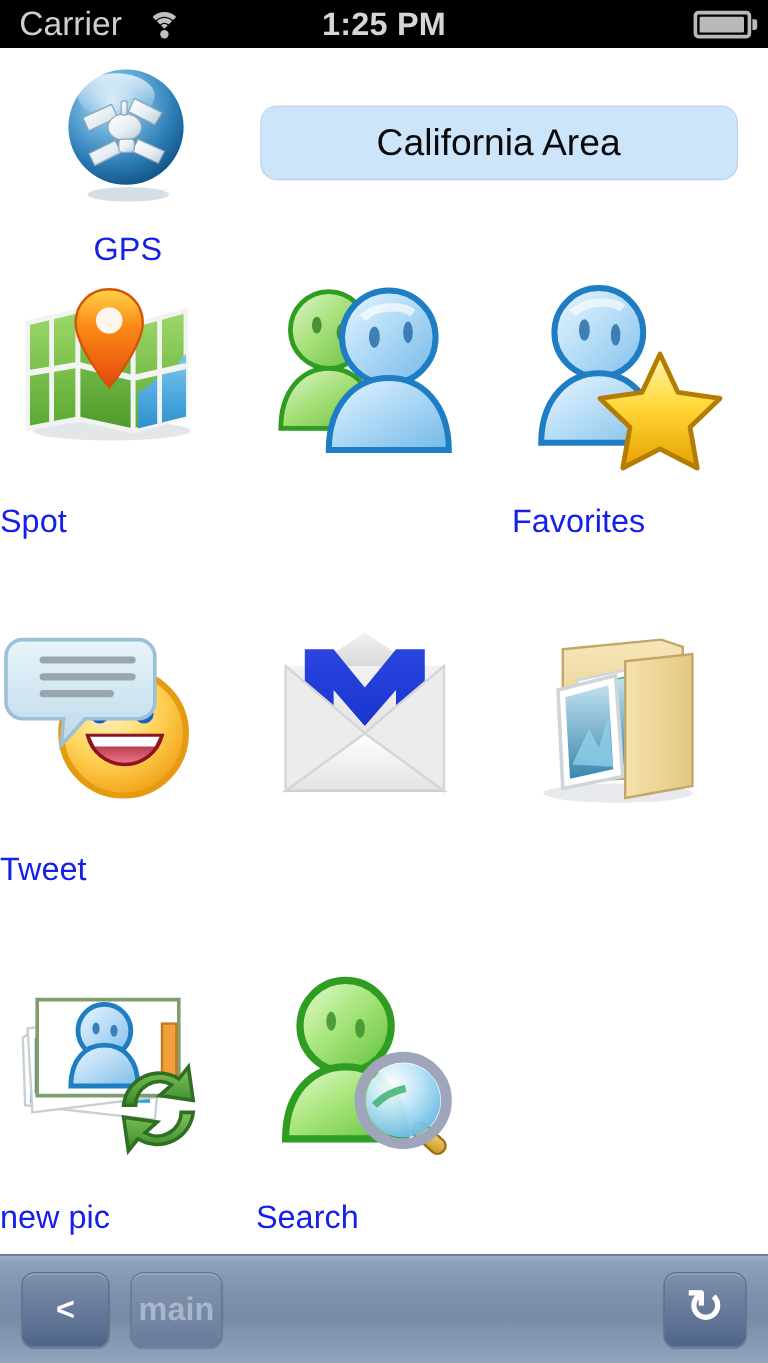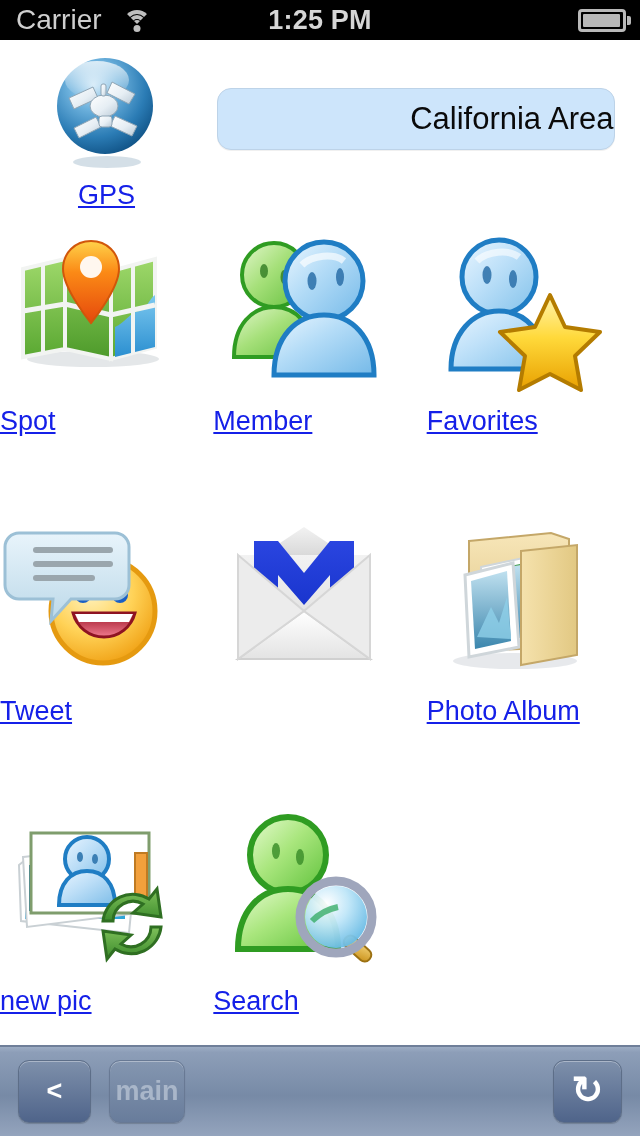--- a/index.html
+++ b/index.html
@@ -70,42 +70,42 @@
   }
   .banner-wrap{
     flex:1; display:flex; justify-content:center; align-items:flex-start;
     padding-top:48px; padding-right:22px;
   }
   .banner{
     width:398px; height:62px;
     background:#cde5fb;
     border:1px solid #bdd3e8;
     border-radius:14px;
-    display:flex; align-items:center; justify-content:flex-end;
+    display:flex; align-items:center; justify-content:center;
     color:#0a0a0a; font-size:31px;
     box-shadow:0 1px 0 rgba(0,0,0,.06);
   }
 
   
   .grid{
     display:grid;
     grid-template-columns:repeat(3,1fr);
     grid-template-rows:repeat(3,290px);
   }
   .cell{
     display:flex; flex-direction:column; justify-content:flex-start;
     padding-top:10px;
   }
   .iconbox{
     width:180px; height:170px;
     display:flex; align-items:center; justify-content:center;
   }
   .label{
-    color:#1520e8; font-size:27px; text-decoration:underline;
-    margin-top:10px; white-space:nowrap;
+    color:#1520e8; font-size:27px; 
+    margin-top:23px; white-space:nowrap;
   }
 
   
   .toolbar{
     position:absolute; left:0; right:0; bottom:0; height:91px;
     background:linear-gradient(to bottom,#9dadc4 0%,#8d9eb8 6%,#778aa6 55%,#94a4bd 100%);
     border-top:2px solid #6f7f99;
     display:flex; align-items:center;
     padding:0 18px;
     gap:18px;
@@ -281,21 +281,20 @@
 
           <g stroke="#1f7dc4" stroke-width="5" fill="url(#bluBody)">
             <circle cx="108" cy="52" r="39"></circle>
             <path d="M58,146 C58,108 80,86 108,86 C136,86 158,108 158,146 Z"></path>
           </g>
           <ellipse cx="96" cy="52" rx="4.5" ry="9" fill="#2a6fa8" opacity=".85"></ellipse>
           <ellipse cx="124" cy="48" rx="4" ry="9" fill="#2a6fa8" opacity=".85"></ellipse>
           <path d="M86,36 C96,26 118,24 128,32" stroke="#ffffff" stroke-width="7" fill="none" opacity=".65"></path>
         </svg>
       </div>
-      <span class="label" data-name="grid-item-label">Member</span>
     </div>
 
     <div class="cell" data-name="grid-item-favorites">
       <div class="iconbox" data-name="buddy-star-icon">
         <svg width="175" height="165" viewBox="0 0 175 165">
           <defs>
             <linearGradient id="bluBody2" x1="0" y1="0" x2="1" y2="1">
               <stop offset="0%" stop-color="#eaf6ff"></stop>
                 <stop offset="42%" stop-color="#bfe1f9"></stop>
               <stop offset="100%" stop-color="#81c1ea"></stop>
@@ -411,21 +410,20 @@
           <polygon points="52,48 118,34 126,120 56,132" fill="#ffffff" stroke="#cfd6da" stroke-width="2"></polygon>
           <polygon points="58,52 114,40 120,114 62,124" fill="#4fa35c"></polygon>
           <polygon points="58,52 92,46 96,118 62,124" fill="url(#photoB)"></polygon>
           <polygon points="36,56 84,44 90,128 40,138" fill="#ffffff" stroke="#cfd6da" stroke-width="3"></polygon>
           <polygon points="42,62 78,52 82,122 46,130" fill="url(#photoB)"></polygon>
           <path d="M48,118 L62,88 L70,104 L78,78 L82,120 Z" fill="#8fd0e8" opacity=".8"></path>
 
           <path d="M92,32 L148,26 L148,136 L92,146 Z" fill="url(#folderFront)" stroke="#c4a768" stroke-width="2"></path>
         </svg>
       </div>
-      <span class="label" data-name="grid-item-label">Photo Album</span>
     </div>
 
     <div class="cell" data-name="grid-item-new-pic">
       <div class="iconbox" data-name="photos-sync-icon">
         <svg width="175" height="165" viewBox="0 0 175 165">
           <defs>
             <linearGradient id="npBlue" x1="0" y1="0" x2="1" y2="1">
               <stop offset="0%" stop-color="#e9f5ff"></stop>
                 <stop offset="45%" stop-color="#bcdef7"></stop>
               <stop offset="100%" stop-color="#7dbde8"></stop>

